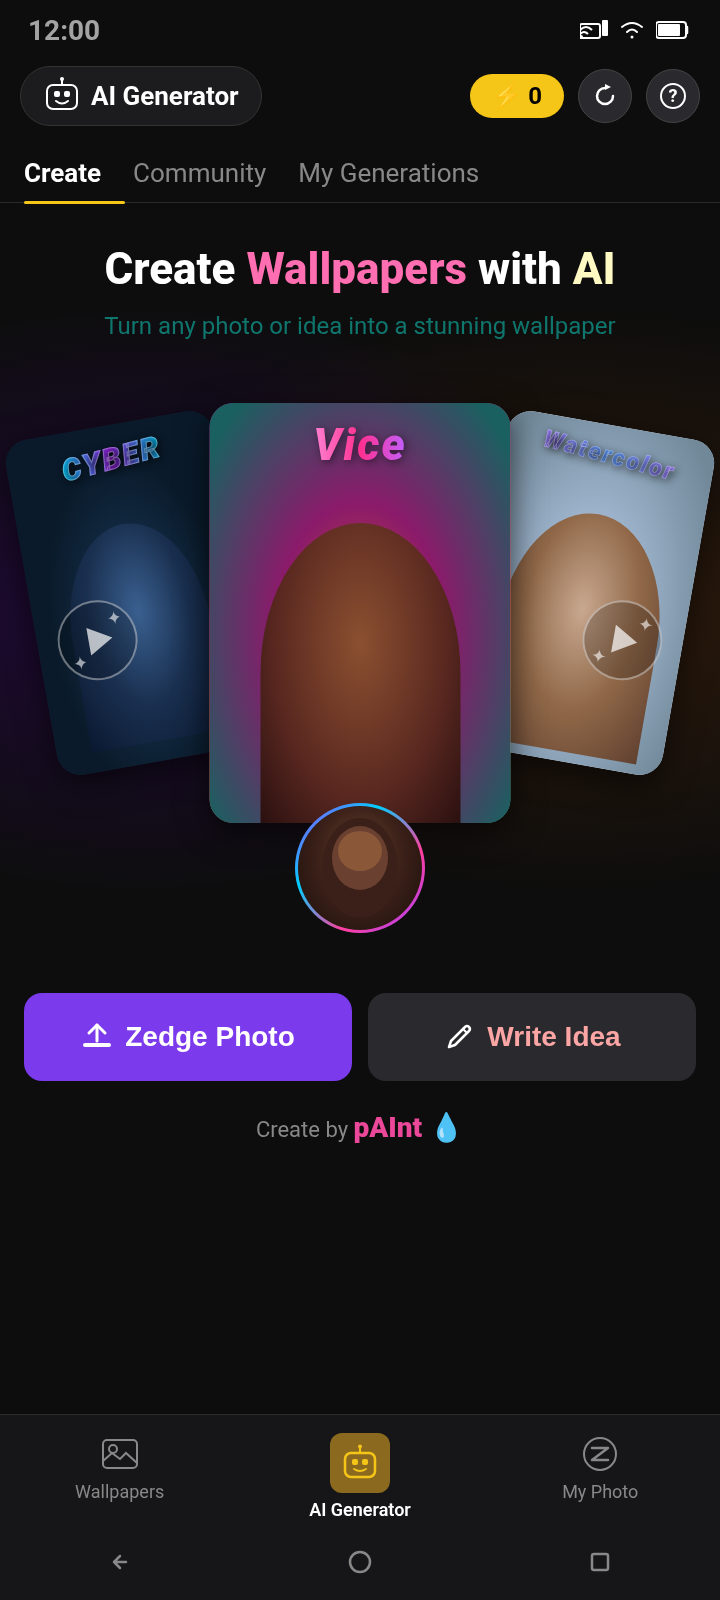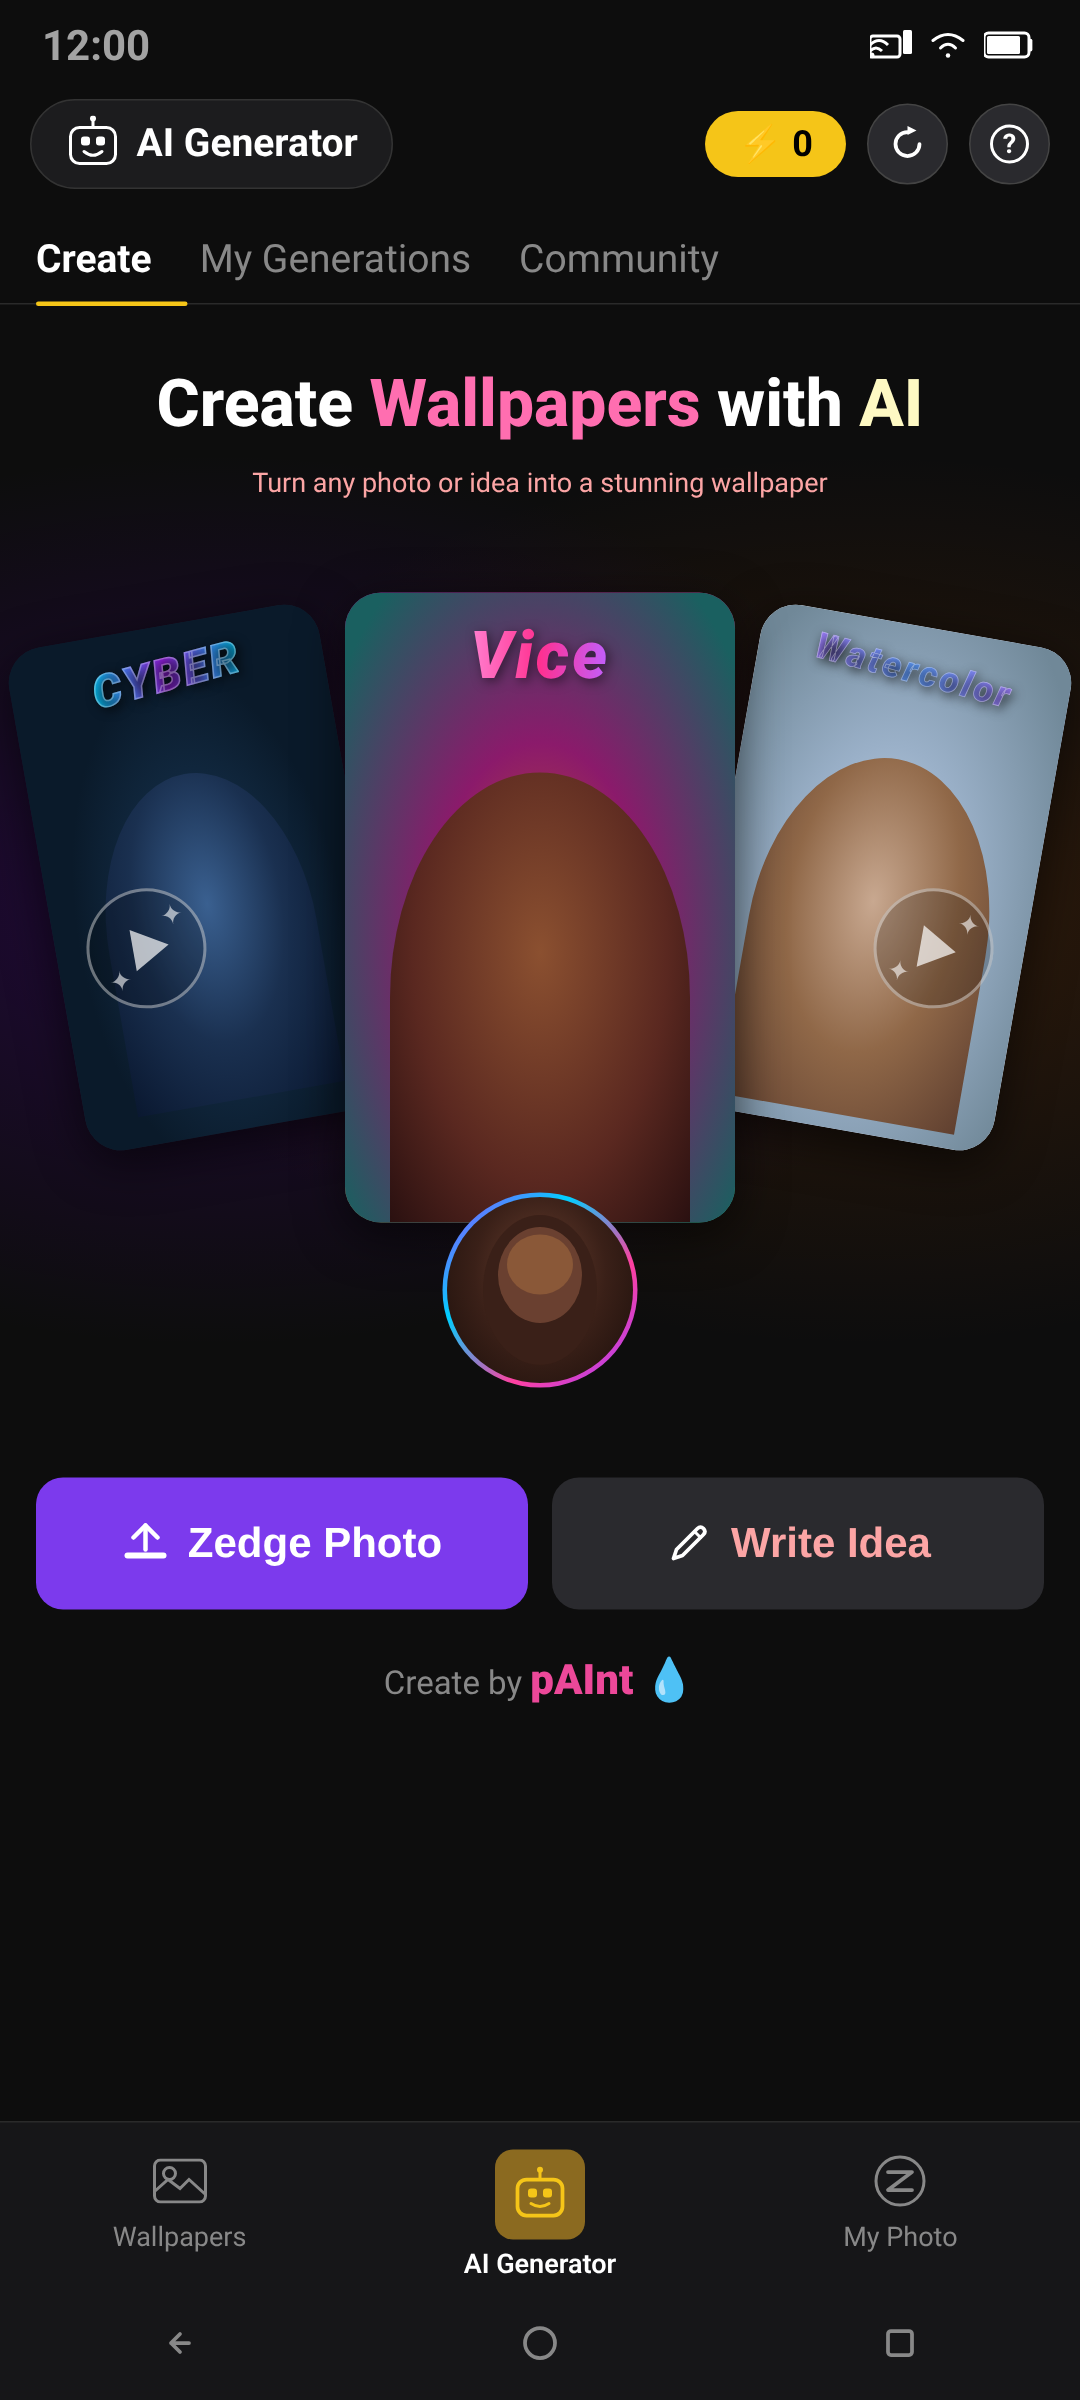--- a/index.html
+++ b/index.html
@@ -120,22 +120,22 @@
     .hero-title {
       font-size: 44px;
       font-weight: 800;
       line-height: 1.2;
       margin-bottom: 14px;
     }
     .hero-title .white { color: #fff; }
     .hero-title .yellow { color: #fef9c3; }
     .hero-title .pink { color: #ff6eb0; }
     .hero-subtitle {
-      font-size: 18px;
-      color: #fca5a5;
+      font-size: 24px;
+      color: #0f766e;
       line-height: 1.4;
     }
 
     
     .cards-area {
       position: relative;
       height: 580px;
       display: flex;
       align-items: center;
       justify-content: center;
@@ -153,21 +153,21 @@
       width: 210px;
       height: 340px;
       left: 30px;
       top: 40px;
       transform: rotate(-10deg);
       background: linear-gradient(135deg, #0a1a2a 0%, #102030 50%, #0d1520 100%);
       z-index: 1;
     }
 
     .card-center {
-      width: 260px;
+      width: 301px;
       height: 420px;
       left: 50%;
       transform: translateX(-50%);
       top: 20px;
       background: linear-gradient(160deg, #8b1a8b 0%, #c0306a 30%, #e05030 60%, #20a080 100%);
       z-index: 3;
     }
 
     .card-right {
       width: 210px;
@@ -510,22 +510,22 @@
         <svg width="28" height="28" viewBox="0 0 28 28">
           <circle cx="14" cy="14" r="12" fill="none" stroke="#fff" stroke-width="2"></circle>
           <text x="14" y="20" text-anchor="middle" fill="#fff" font-size="18" font-weight="bold">?</text>
         </svg>
       </div>
     </div>
   </div>
 
   <div class="tabs">
     <div class="tab active">Create</div>
+    <div class="tab">Community</div>
     <div class="tab">My Generations</div>
-    <div class="tab">Community</div>
   </div>
 
   <div class="hero">
     <div class="hero-title">
       <span class="white">Create </span><span class="pink">Wallpapers</span><span class="white"> with </span><span class="yellow">AI</span>
     </div>
     <div class="hero-subtitle">Turn any photo or idea into a stunning wallpaper</div>
   </div>
 
   <div class="cards-area">

